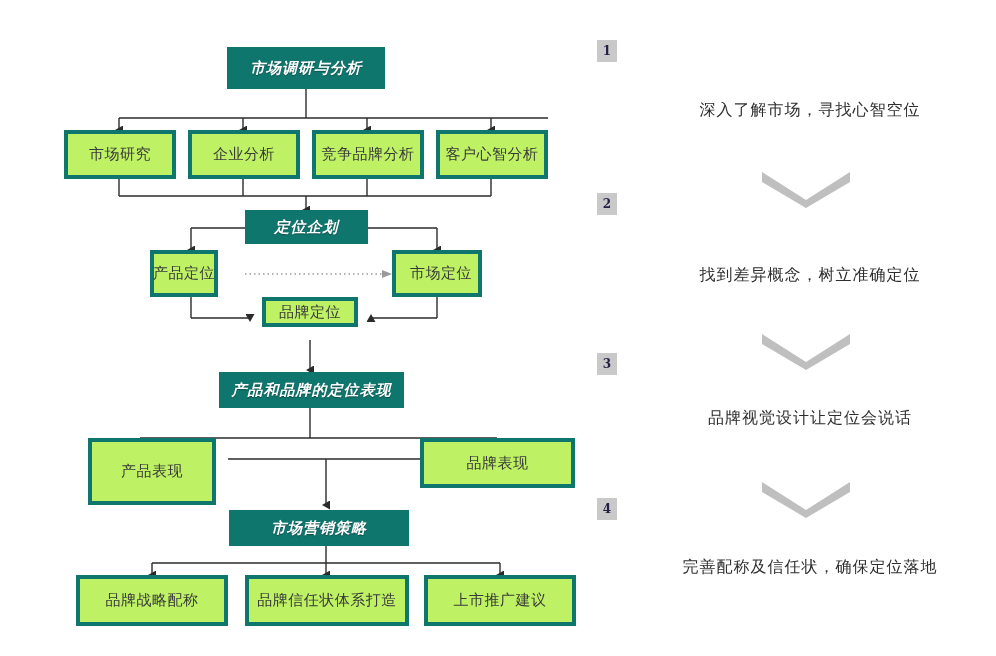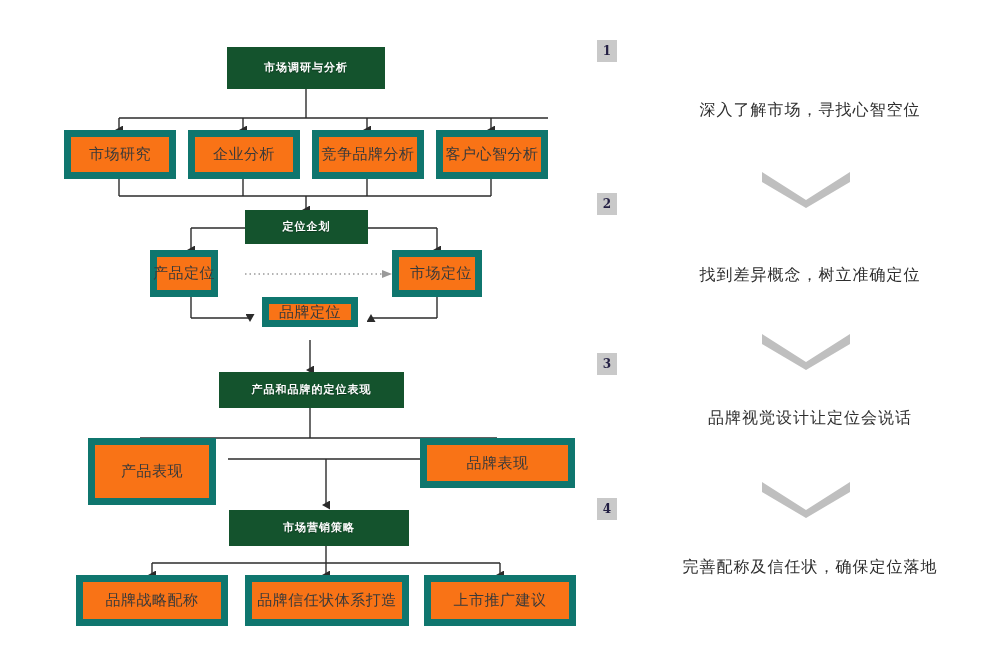--- a/index.html
+++ b/index.html
@@ -21,30 +21,31 @@
     position: absolute;
     box-sizing: border-box;
     display: flex;
     align-items: center;
     justify-content: center;
     text-align: center;
     line-height: 1.25;
     white-space: nowrap;
   }
   .node.dark {
-    background: #14532d;
+    background: #0f766e;
     color: #ffffff;
     font-weight: bold;
-    font-size: 11px;
+    font-size: 15px;
     letter-spacing: 1px;
     text-shadow: 0 1px 1px rgba(0,0,0,0.35);
+    font-style: italic;
   }
   .node.light {
-    background: #f97316;
-    border: 7px solid #0f766e;
+    background: #bef264;
+    border: 4px solid #0f766e;
     color: #3a3a3a;
     font-size: 15px;
     font-weight: normal;
     letter-spacing: 0.5px;
   }
   .badge {
     position: absolute;
     width: 20px;
     height: 22px;
     background: #c9c9c9;

